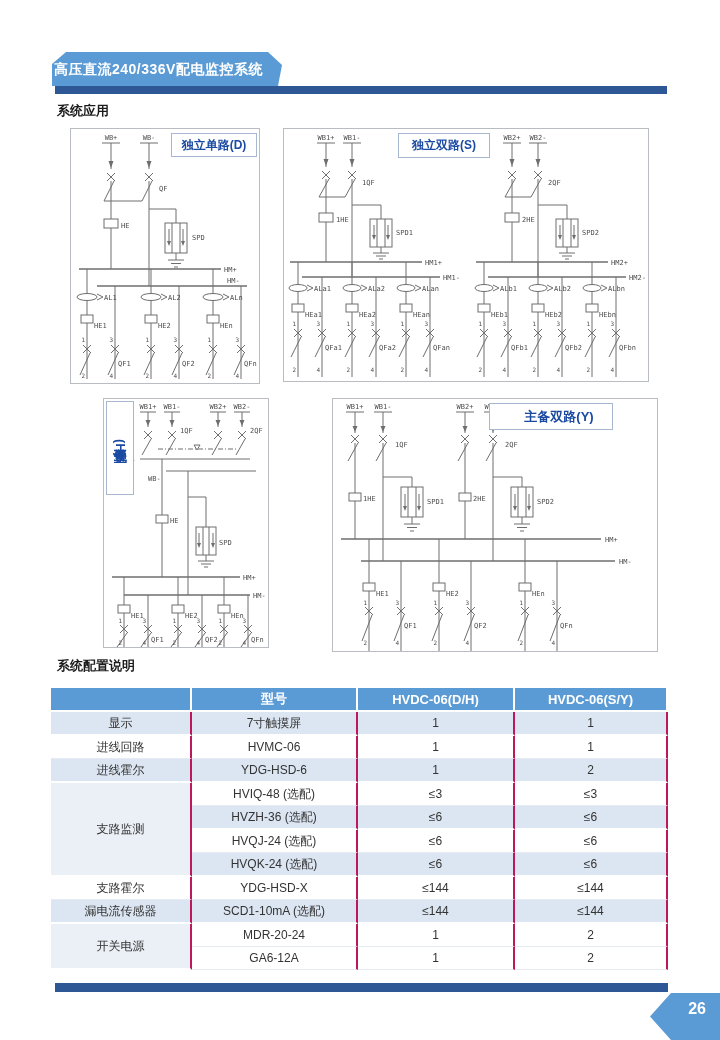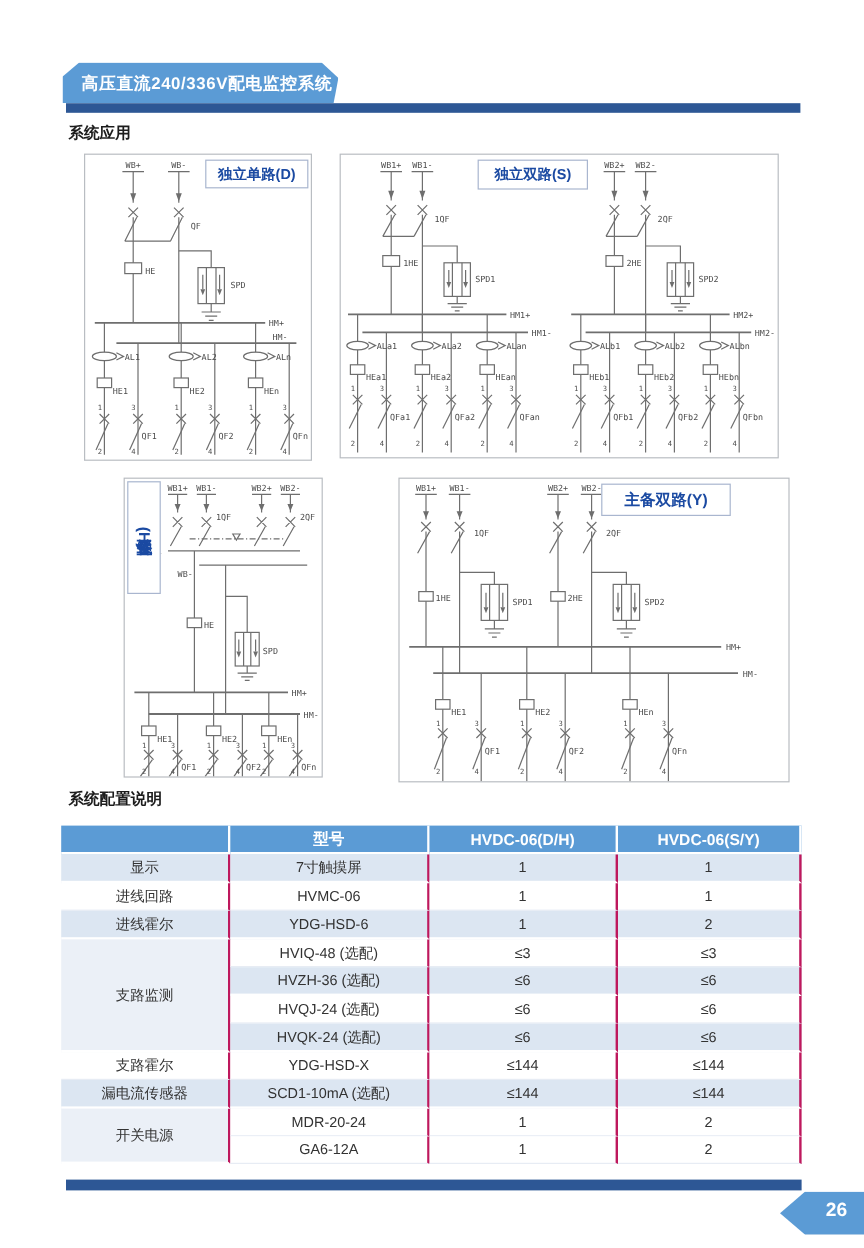--- a/index.html
+++ b/index.html
@@ -1,56 +1,56 @@
 <!DOCTYPE html>
 <html><head>
 <meta charset="utf-8">
 <style>
   html,body{margin:0;padding:0;background:#e8e8e8;}
   #page{position:relative;width:720px;height:1040px;background:#ffffff;overflow:hidden;
         font-family:"Liberation Sans","DejaVu Sans",sans-serif;margin:0 auto;}
   
   #banner{position:absolute;left:52px;top:52px;width:230px;height:34px;background:#5b9bd5;
           clip-path:polygon(14px 0,216px 0,230px 13px,226px 34px,0 34px,0 12px);}
-  #banner .bt{padding-left:16px;line-height:34px;color:#fff;font-weight:bold;font-size:14px;letter-spacing:.5px;}
+  #banner .bt{padding-left:2px;line-height:34px;color:#fff;font-weight:bold;font-size:14px;letter-spacing:.5px;}
   #hrule{position:absolute;left:55px;top:86px;width:612px;height:8px;background:#2d5795;}
   .sec-title{position:absolute;font-size:13px;font-weight:bold;color:#1c1c1c;}
   #sec1{left:57px;top:102px;}
   #sec2{left:57px;top:657px;}
   
   .panel{position:absolute;background:#fff;border:1px solid #b9bdc2;}
   #p1{left:70px;top:128px;width:188px;height:254px;}
   #p2{left:283px;top:128px;width:364px;height:252px;}
   #p3{left:103px;top:398px;width:164px;height:248px;}
   #p4{left:332px;top:398px;width:324px;height:252px;}
   .dsvg{position:absolute;left:0;top:0;width:100%;height:100%;}
   .dg-label{position:absolute;border:1px solid #a9b6cf;background:#fff;color:#1b4aa2;font-weight:bold;
             font-size:12px;display:flex;align-items:center;justify-content:center;z-index:2;}
   #p1 .dg-label{left:100px;top:4px;width:84px;height:22px;}
   #p2 .dg-label{left:114px;top:4px;width:90px;height:23px;}
   #p3 .dg-label{left:2px;top:2px;width:26px;height:92px;writing-mode:vertical-rl;font-size:13px;}
-  #p4 .dg-label{left:168px;top:4px;width:106px;height:25px;font-size:13px;}
+  #p4 .dg-label{left:156px;top:4px;width:106px;height:25px;font-size:13px;padding-left:16px;}
   .dl{stroke:#6e6e6e;fill:none;stroke-width:1;}
   .db{stroke-width:1.5;}
   .df{fill:#6e6e6e;stroke:none;}
   .sym{fill:#ffffff;}
   .dt{font-family:"DejaVu Sans Mono",monospace;font-size:7px;fill:#4c4c4c;}
   .dp{font-size:6px;}
   
   #cfg{position:absolute;left:51px;top:688px;width:617px;border-collapse:separate;border-spacing:0;table-layout:fixed;}
   #cfg th{background:#5b9bd5;color:#fff;font-weight:bold;font-size:13px;height:22px;
           border-right:2px solid #fff;border-bottom:2px solid #fff;text-align:center;padding:0;}
   #cfg td{height:22px;text-align:center;font-size:12px;color:#333;padding:0 4px;
           border-right:2px solid #be185d;border-bottom:2px solid #fff;margin-left:32px;}
   #cfg .band-a{background:#dce6f2;}
   #cfg .band-b{background:#ffffff;border-bottom:1px solid #e7ecf4;text-align:center;}
   #cfg .cat-m{background:#ebf0f7;}
   
   #frule{position:absolute;left:55px;top:983px;width:613px;height:9px;background:#2d5795;}
-  #ptab{position:absolute;right:0;top:993px;width:70px;height:36px;background:#5b9bd5;
+  #ptab{position:absolute;right:0;top:993px;width:70px;height:47px;background:#5b9bd5;
         clip-path:polygon(0 50%,30% 0,100% 0,100% 100%,30% 100%);
         filter:drop-shadow(2px 3px 2px rgba(0,0,0,.25));}
   #ptab .pn{position:absolute;right:14px;top:7px;color:#fff;font-size:16px;font-weight:bold;}
 </style>
 </head>
 <body>
 
 <div id="page">
 
   <div id="banner">

